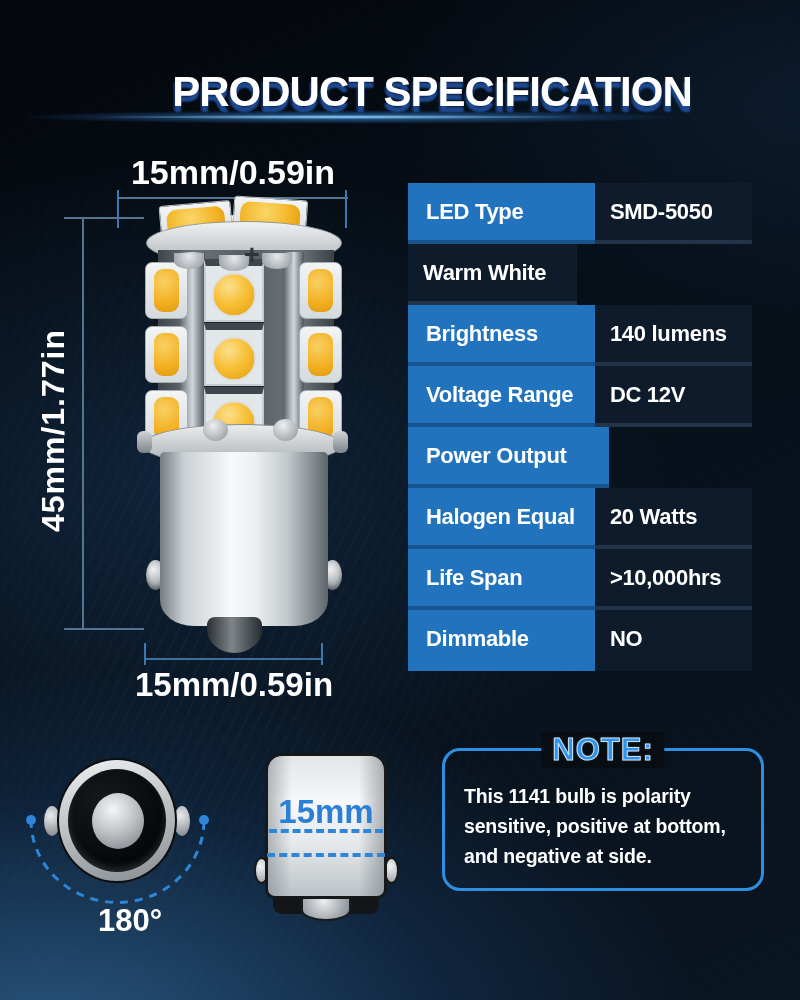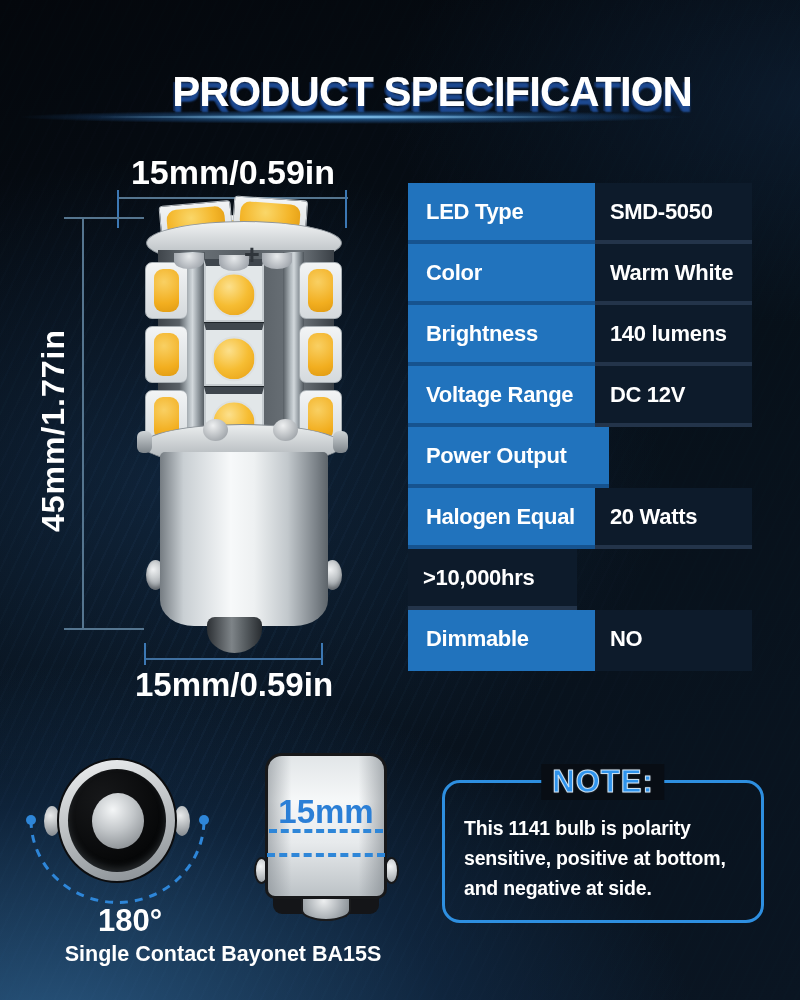--- a/index.html
+++ b/index.html
@@ -95,21 +95,21 @@
       linear-gradient(90deg, rgba(125,132,138,.55), rgba(255,255,255,0) 20%, rgba(255,255,255,0) 78%, rgba(115,122,128,.55)),
       linear-gradient(180deg,#e2e6e8,#f6f8f9 32%,#e7eaec 62%,#bcc2c6);}
   .sview-label{left:275px;top:793px;width:102px;font-size:33px;color:#2b7fd6;}
   .sdash{position:absolute;border-top:4px dashed #2e86d8;height:0;}
   .sview-black{left:273px;top:895px;width:106px;height:19px;background:#141518;border-radius:0 0 9px 9px;}
   .sview-bump{left:301px;top:899px;width:50px;height:22px;box-sizing:border-box;border:2px solid #1a1b1d;border-top:none;
     border-radius:0 0 50% 50%;background:radial-gradient(circle at 45% 10%,#edeff0,#a5abb0 62%,#7d8489);}
   .base-caption{left:50px;top:942px;width:346px;font-size:21.5px;font-weight:700;text-align:center;position:absolute;}
 
   
-  .note-box{position:absolute;left:442px;top:780px;width:322px;height:143px;box-sizing:border-box;
+  .note-box{position:absolute;left:442px;top:748px;width:322px;height:143px;box-sizing:border-box;
     border:3px solid #2e8fe0;border-radius:18px;}
   .note-title{position:absolute;top:-19px;left:50%;transform:translateX(-50%);
     background:#080d14;padding:0 11px;font-size:31px;font-weight:800;letter-spacing:1px;color:#2f93ec;
     -webkit-text-stroke:1px rgba(225,242,255,.85);text-shadow:0 0 2px rgba(255,255,255,.55);white-space:nowrap;}
   .note-body{padding:30px 14px 0 19px;}
   .note-line{font-size:19.5px;font-weight:700;line-height:30px;letter-spacing:-.2px;white-space:nowrap;color:#fff;}
 </style>
 </head>
 <body>
 
@@ -190,39 +190,39 @@
     <div class="base-cyl"></div>
     <div class="base-tip"></div>
   </div>
 
   <div class="spec-table">
       <div class="spec-row">
         <div class="spec-label">LED Type</div>
         <div class="spec-value">SMD-5050</div>
       </div>
       <div class="spec-row">
-        <div class="spec-label">Color</div>
         <div class="spec-value">Warm White</div>
       </div>
       <div class="spec-row">
         <div class="spec-label">Brightness</div>
         <div class="spec-value">140 lumens</div>
       </div>
       <div class="spec-row">
         <div class="spec-label">Voltage Range</div>
         <div class="spec-value">DC 12V</div>
       </div>
       <div class="spec-row">
         <div class="spec-label">Power Output</div>
       </div>
       <div class="spec-row">
         <div class="spec-label">Halogen Equal</div>
         <div class="spec-value">20 Watts</div>
       </div>
       <div class="spec-row">
+        <div class="spec-label">Life Span</div>
         <div class="spec-value">&gt;10,000hrs</div>
       </div>
       <div class="spec-row last">
         <div class="spec-label">Dimmable</div>
         <div class="spec-value">NO</div>
       </div>
     </div>
 
   <div class="abs bview-pin" style="left:44px;top:806px;"></div>
   <div class="abs bview-pin" style="left:174px;top:806px;"></div>
@@ -239,21 +239,20 @@
 
   <div class="abs sview-pin" style="left:254px;top:857px;"></div>
   <div class="abs sview-pin" style="left:384px;top:857px;"></div>
   <div class="abs sview-black"></div>
   <div class="abs sview-cyl"></div>
   <div class="abs dim-text sview-label">15mm</div>
   <div class="sdash" style="left:269px;top:829px;width:114px;"></div>
   <div class="sdash" style="left:267px;top:853px;width:118px;"></div>
   <div class="abs sview-bump"></div>
 
-  <div class="base-caption">Single Contact Bayonet BA15S</div>
 
   <div class="note-box">
     <div class="note-title">NOTE:</div>
     <div class="note-body">
         <div class="note-line">This 1141 bulb is polarity</div>
         <div class="note-line">sensitive, positive at bottom,</div>
         <div class="note-line">and negative at side.</div>
       </div>
   </div>
 </div>

